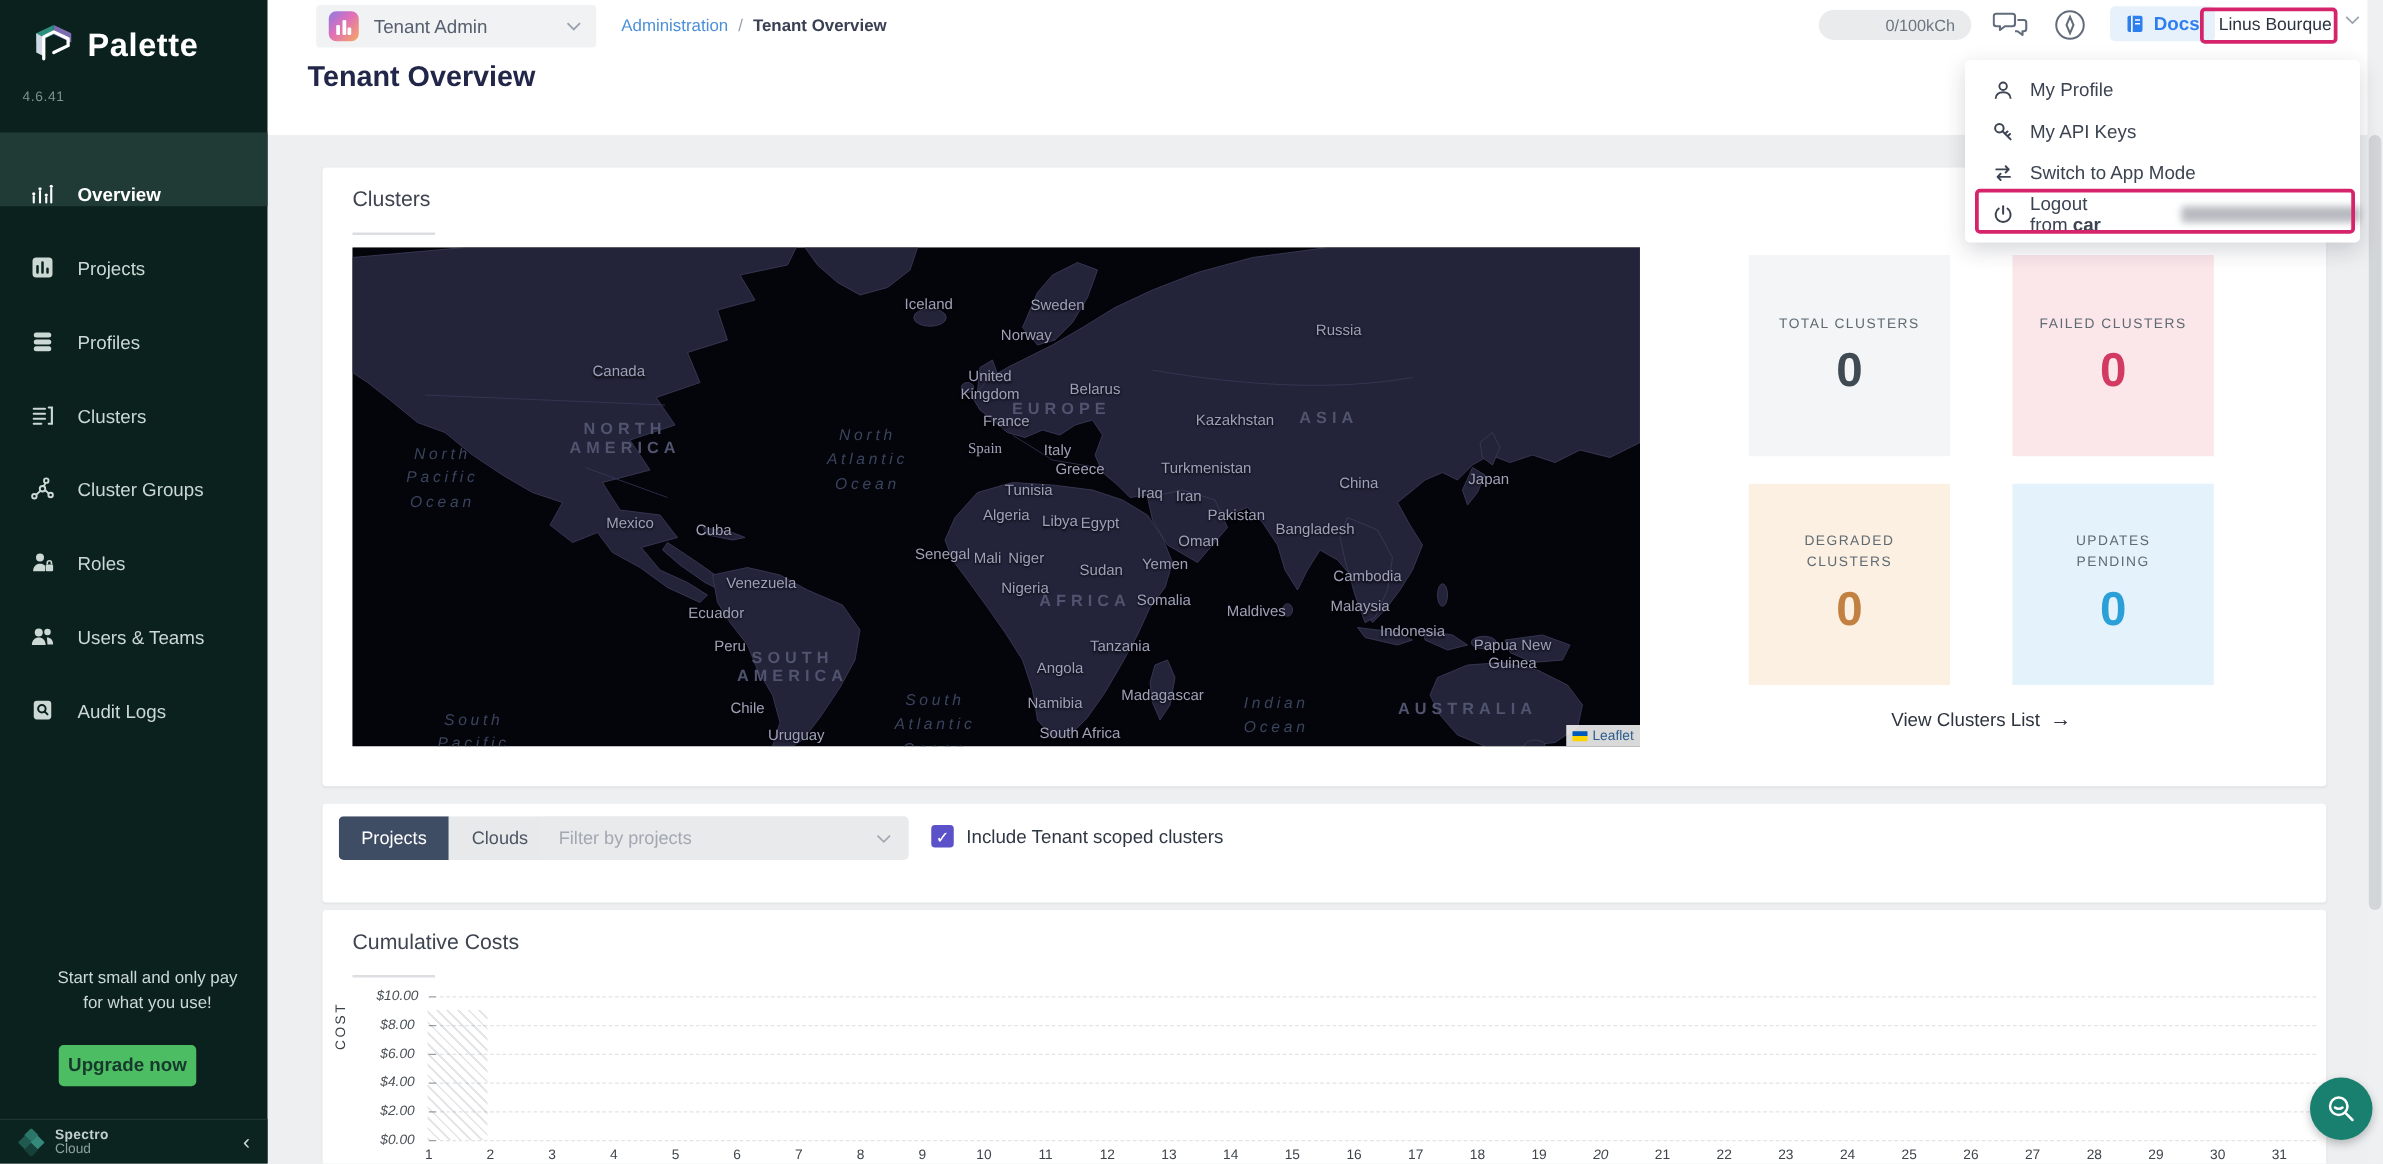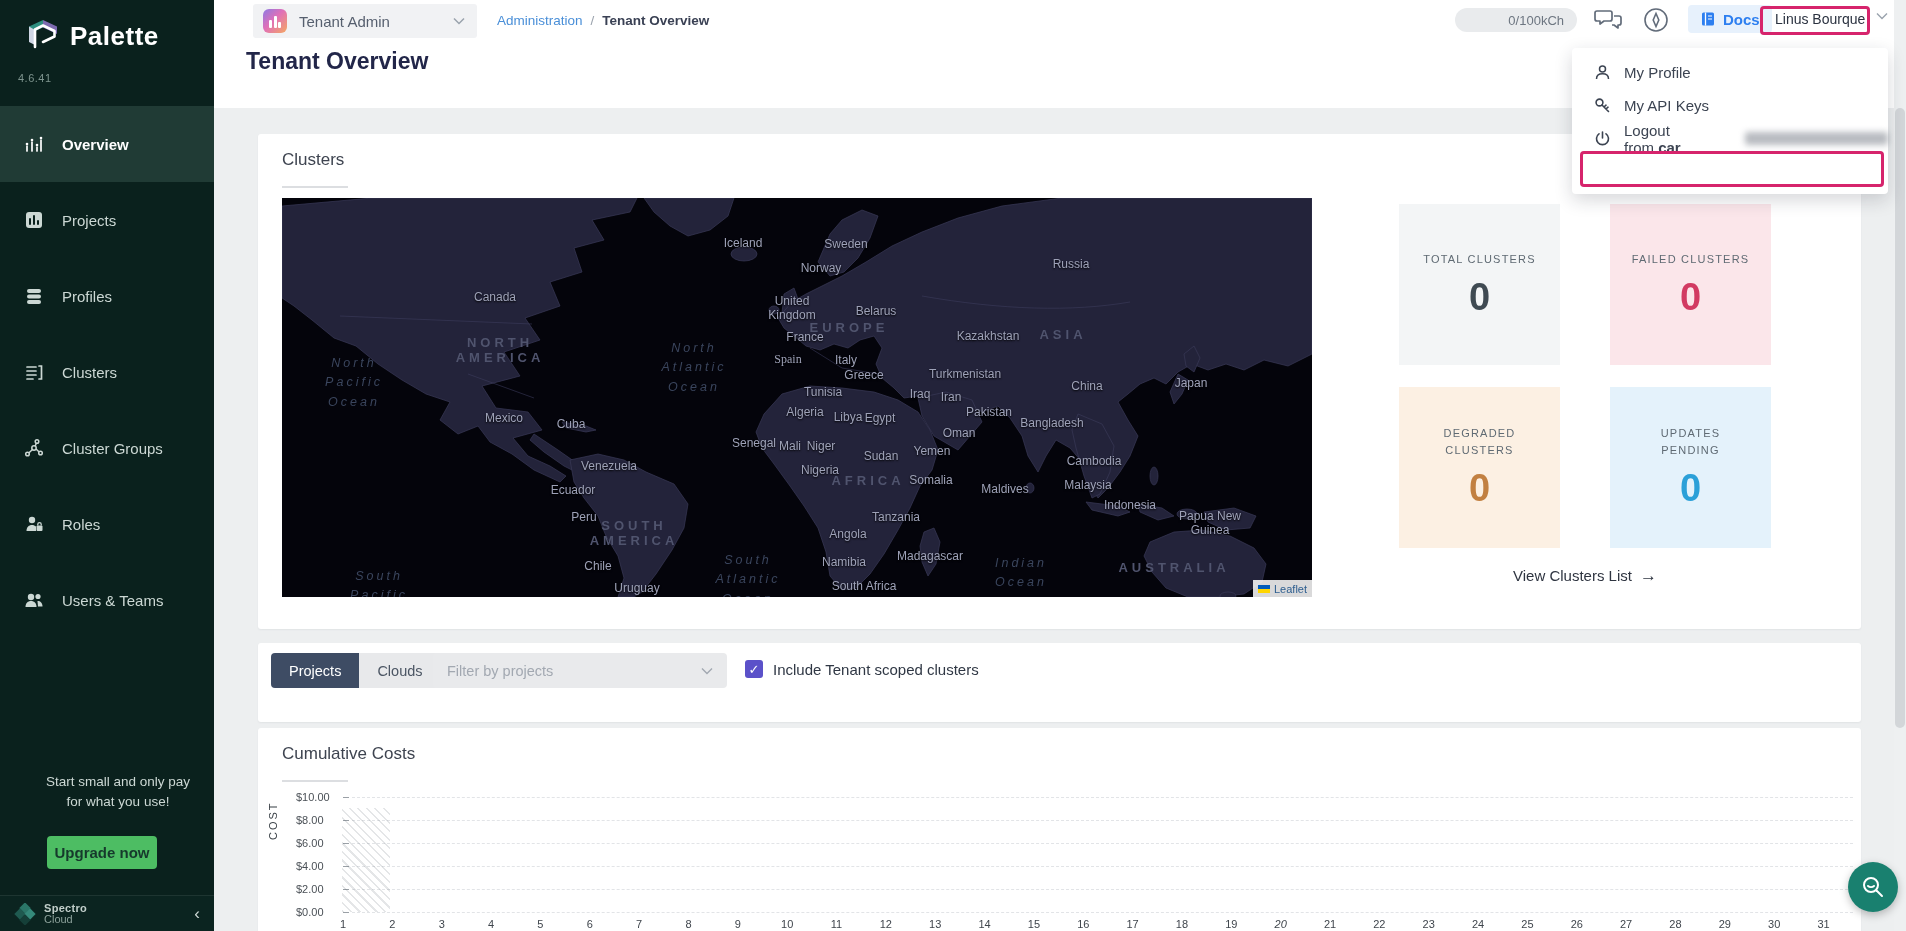--- a/index.html
+++ b/index.html
@@ -6,21 +6,21 @@
   html,body { width:1906px; height:931px; }
   body { font-family:"Liberation Sans", sans-serif; background:#edeff0; overflow:hidden; }
   .app { position:relative; width:1906px; height:931px; background:#edeff0; overflow:hidden;padding-left:48px; }
 
   
   .sidebar { position:absolute; left:0; top:0; width:214px; height:931px; background:#0a211d; z-index:20; }
   .brand-row { position:absolute; left:26px; top:18px; display:flex; align-items:center; gap:10px; }
   .brand-name { color:#fff; font-size:26px; font-weight:700; letter-spacing:.5px; }
   .version { position:absolute; left:18px; top:72px; color:#7e948e; font-size:11px; letter-spacing:.5px; }
   .nav { position:absolute; left:0; top:106px; width:214px; }
-  .nav-item { height:76px; display:flex; align-items:center; padding-left:24px; gap:18px; cursor:pointer; color:#ccd8d4; font-size:15px; }
+  .nav-item { height:59px; display:flex; align-items:flex-end; padding-left:24px; gap:18px; cursor:pointer; color:#ccd8d4; font-size:15px; }
   .nav-item.active { background:#203b35; color:#fff; font-weight:600; }
   .nav-item svg { flex:0 0 20px; }
   .promo { position:absolute; left:0; top:772px; width:236px; text-align:center; color:#ccd8d4; font-size:13.5px; line-height:20px; }
   .upgrade-btn { position:absolute; left:47px; top:836px; width:110px; height:33px; background:#4dbd63; border:none; border-radius:4px; color:#16392c; font-size:15px; font-weight:600; font-family:inherit; cursor:pointer; }
   .side-footer { position:absolute; left:0; bottom:0; width:214px; height:36px; border-top:1px solid rgba(255,255,255,.08); background:#0b2420; display:flex; align-items:center; padding:0 14px; }
   .sc-text { margin-left:8px; line-height:11px; }
   .sc-top { font-size:11px; font-weight:700; color:#c2cfcb; letter-spacing:.3px; }
   .sc-bottom { font-size:11px; color:#8ba09a; }
   .collapse { margin-left:auto; color:#cfd9d6; font-size:17px; cursor:pointer; line-height:1; }
 
@@ -78,21 +78,21 @@
   .filter-select .caret { margin-left:auto; color:#a2a8b1; }
   .checkbox-row { position:absolute; left:487px; top:17px; display:flex; align-items:center; gap:10px; }
   .checkbox { width:18px; height:18px; border-radius:3px; background:#5b51c9; color:#fff; font-size:13px; display:flex; align-items:center; justify-content:center; cursor:pointer; }
   .checkbox-label { color:#2f3744; font-size:15px; }
 
   
   .costs-card { left:44px; top:620px; width:1603px; height:210px; }
   .chart { position:absolute; left:0; top:0; width:1603px; height:210px; }
   .ylab { position:absolute; left:9px; top:112px; transform:rotate(-90deg); transform-origin:left top; color:#3a4147; font-size:11px; letter-spacing:2px; }
   .grid-row { position:absolute; left:94px; width:1501px; border-top:1px dashed #e2e4e7; }
-  .grid-row .tick { position:absolute; left:-56px; top:-7px; width:44px; text-align:left; color:#4a5056; font-size:11px; }
+  .grid-row .tick { position:absolute; left:-56px; top:-7px; width:44px; text-align:center; color:#4a5056; font-size:11px;font-style:italic; }
   .grid-row .nub { position:absolute; left:-9px; top:-1px; width:6px; height:1px; background:#9aa0a6; }
   .hatch { position:absolute; left:84px; top:80px; width:48px; height:104px;
     background:repeating-linear-gradient(45deg, rgba(90,100,110,.16) 0 1.5px, rgba(0,0,0,0) 1.5px 6px); }
   .x-axis { position:absolute; left:0; top:190px; width:1603px; height:16px; }
   .x-tick { position:absolute; transform:translateX(-50%); color:#3f454c; font-size:11px; }
 
   
   .user-menu { position:absolute; left:1572px; top:48px; width:316px; height:146px; background:#fff; border-radius:4px; box-shadow:0 6px 18px rgba(25,35,50,.18); z-index:40; padding-top:8px; }
   .menu-item { height:33px; display:flex; align-items:center; gap:13px; padding-left:22px; color:#3c4452; font-size:15px; cursor:pointer; }
   .menu-item svg { flex:0 0 17px; }
@@ -186,20 +186,28 @@
         <span>Roles</span>
       </div>
       <div class="nav-item">
         <svg width="20" height="20" viewBox="0 0 20 20">
           <circle cx="7" cy="7" r="3.2" fill="#ccd8d4"></circle>
           <path d="M1.5,17 c0,-4 2.5,-6 5.5,-6 s5.5,2 5.5,6 Z" fill="#ccd8d4"></path>
           <circle cx="14" cy="6.5" r="2.6" fill="#ccd8d4"></circle>
           <path d="M13.5,11 c3,0 5,2 5,5.5 l-4.5,0" fill="#ccd8d4"></path>
         </svg>
         <span>Users &amp; Teams</span>
+      </div>
+      <div class="nav-item">
+        <svg width="20" height="20" viewBox="0 0 20 20">
+          <rect x="3" y="2.5" width="14" height="15" rx="2.5" fill="#ccd8d4"></rect>
+          <circle cx="9.5" cy="9" r="3" fill="none" stroke="#0a211d" stroke-width="1.6"></circle>
+          <path d="M11.7,11.2 L14,13.5" stroke="#0a211d" stroke-width="1.6" stroke-linecap="round"></path>
+        </svg>
+        <span>Audit Logs</span>
       </div>
     </nav>
 
     <div class="promo">
       <div>Start small and only pay</div>
       <div>for what you use!</div>
     </div>
     <button class="upgrade-btn">Upgrade now</button>
 
     <div class="side-footer">
@@ -526,20 +534,29 @@
     </div>
     <div class="menu-item">
       <svg width="17" height="17" viewBox="0 0 17 17">
         <circle cx="5.5" cy="5.5" r="3.4" fill="none" stroke="#3c4452" stroke-width="1.6"></circle>
         <path d="M8,8 L14.5,14.5 M12,12 L14,10.2 M10,10 L12,8.2" stroke="#3c4452" stroke-width="1.6" fill="none" stroke-linecap="round"></path>
       </svg>
       <span>My API Keys</span>
     </div>
     <div class="menu-item">
       <svg width="17" height="17" viewBox="0 0 17 17">
+        <g stroke="#3c4452" stroke-width="1.5" fill="none" stroke-linecap="round" stroke-linejoin="round">
+          <path d="M3,5.5 H13 M13,5.5 L10.5,3 M13,5.5 L10.5,8"></path>
+          <path d="M14,11.5 H4 M4,11.5 L6.5,9 M4,11.5 L6.5,14"></path>
+        </g>
+      </svg>
+      <span>Switch to App Mode</span>
+    </div>
+    <div class="menu-item">
+      <svg width="17" height="17" viewBox="0 0 17 17">
         <g stroke="#3c4452" stroke-width="1.6" fill="none" stroke-linecap="round">
           <path d="M8.5,2 V8"></path>
           <path d="M5,3.8 a6,6 0 1 0 7,0"></path>
         </g>
       </svg>
       <span><span>Logout from</span>&nbsp;<b>car</b></span>
       <span class="redacted"></span>
     </div>
   </div>
 

